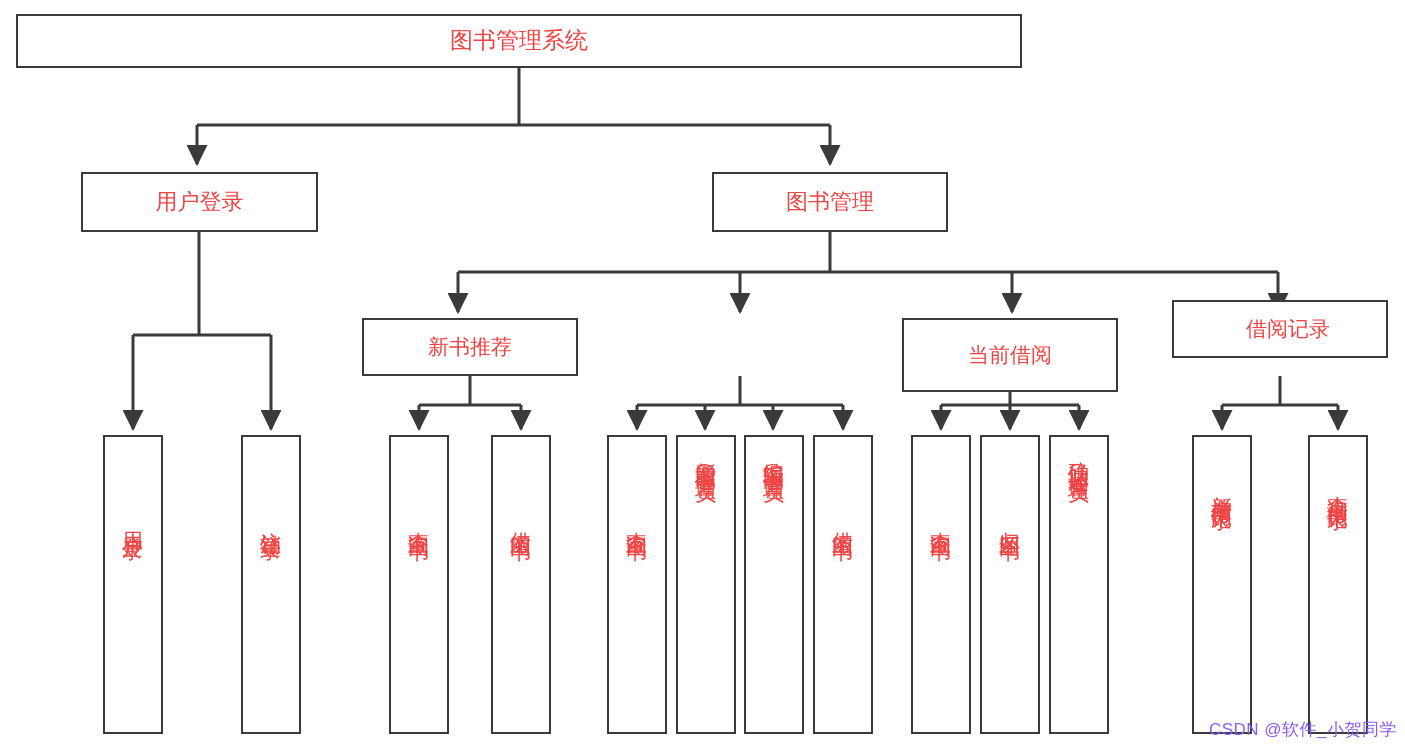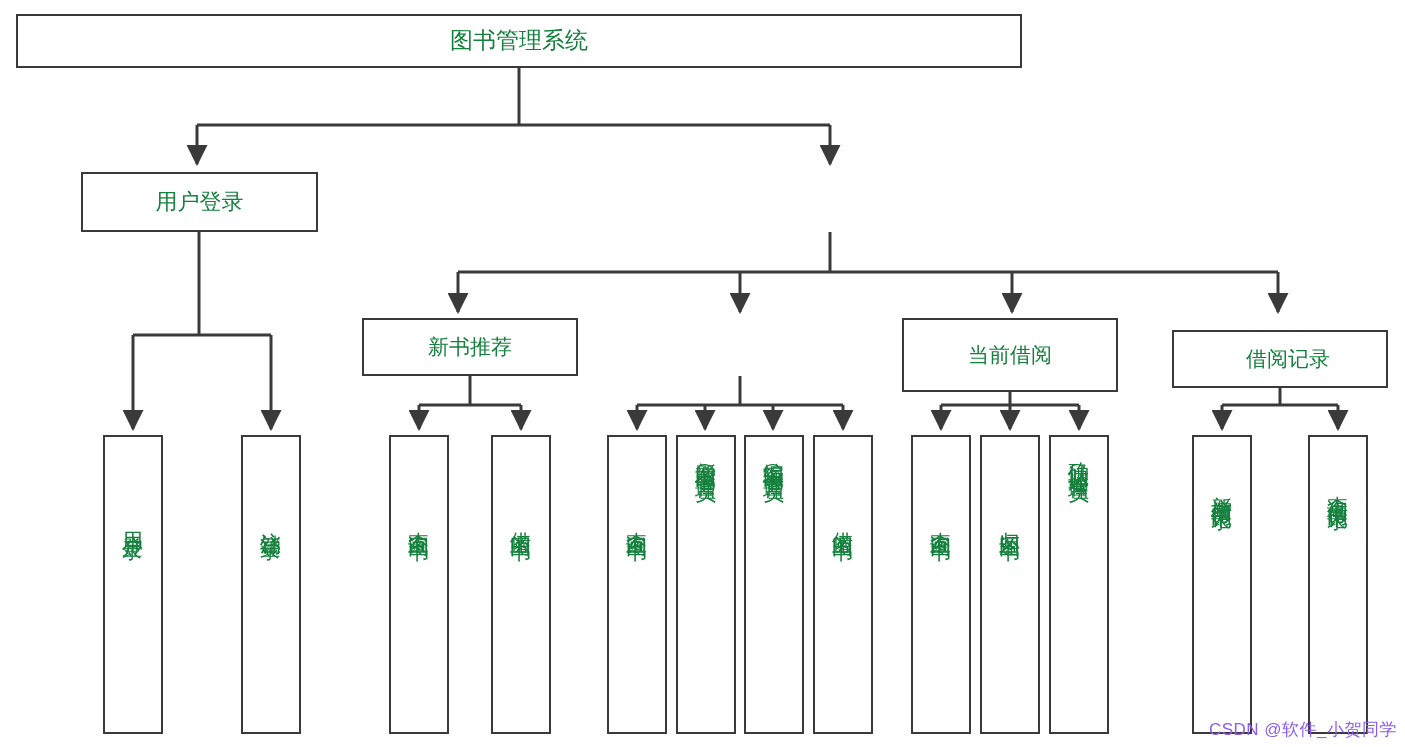--- a/index.html
+++ b/index.html
@@ -26,21 +26,21 @@
     height: 747px;
   }
   .node {
     position: absolute;
     box-sizing: border-box;
     border: 2px solid #3a3a3a;
     background: #ffffff;
     display: flex;
     align-items: center;
     justify-content: center;
-    color: #15803d;
+    color: #ef4444;
   }
   .node .label {
     display: block;
     text-align: center;
     line-height: 1.18;
     white-space: nowrap;
   }
   .node.root .label { font-size: 23px; }
   .node.level1 .label { font-size: 22px; }
   .node.level2 .label { font-size: 21px; text-align: center; }
@@ -124,28 +124,31 @@
     </g>
   </svg>
 
   <div class="node root" style="left:16px; top:14px; width:1006px; height:54px;">
     <span class="label">图书管理系统</span>
   </div>
 
   <div class="node level1" style="left:81px; top:172px; width:237px; height:60px;">
     <span class="label">用户登录</span>
   </div>
+  <div class="node level1" style="left:712px; top:172px; width:236px; height:60px;">
+    <span class="label">图书管理</span>
+  </div>
 
   <div class="node level2" style="left:362px; top:318px; width:216px; height:58px;">
     <span class="label">新书推荐</span>
   </div>
   <div class="node level2" style="left:902px; top:318px; width:216px; height:74px;">
     <span class="label">当前借阅</span>
   </div>
-  <div class="node level2" style="left:1172px; top:330px; width:216px; height:58px;padding-left:16px;">
+  <div class="node level2" style="left:1172px; top:300px; width:216px; height:58px;padding-left:16px;">
     <span class="label">借阅记录</span>
   </div>
 
   <div class="node leaf" style="left:103px; top:435px; width:60px; height:299px; padding-top:78px;">
     <span class="label">用户登录</span>
   </div>
   <div class="node leaf" style="left:241px; top:435px; width:60px; height:299px; padding-top:78px;">
     <span class="label">注销登录</span>
   </div>
 

